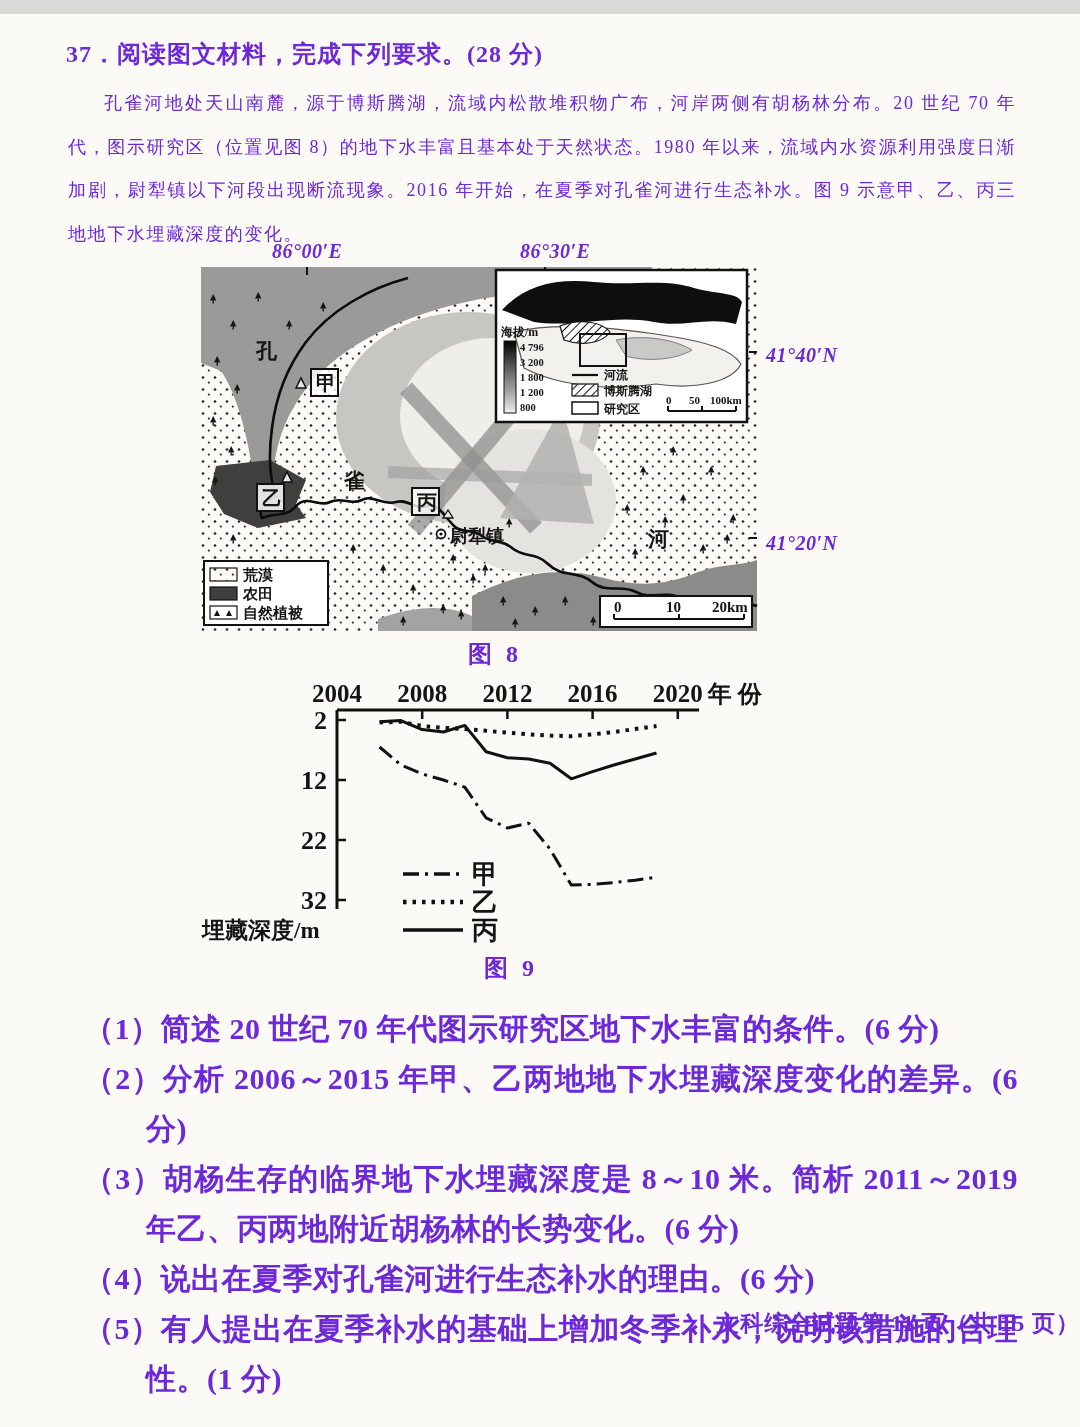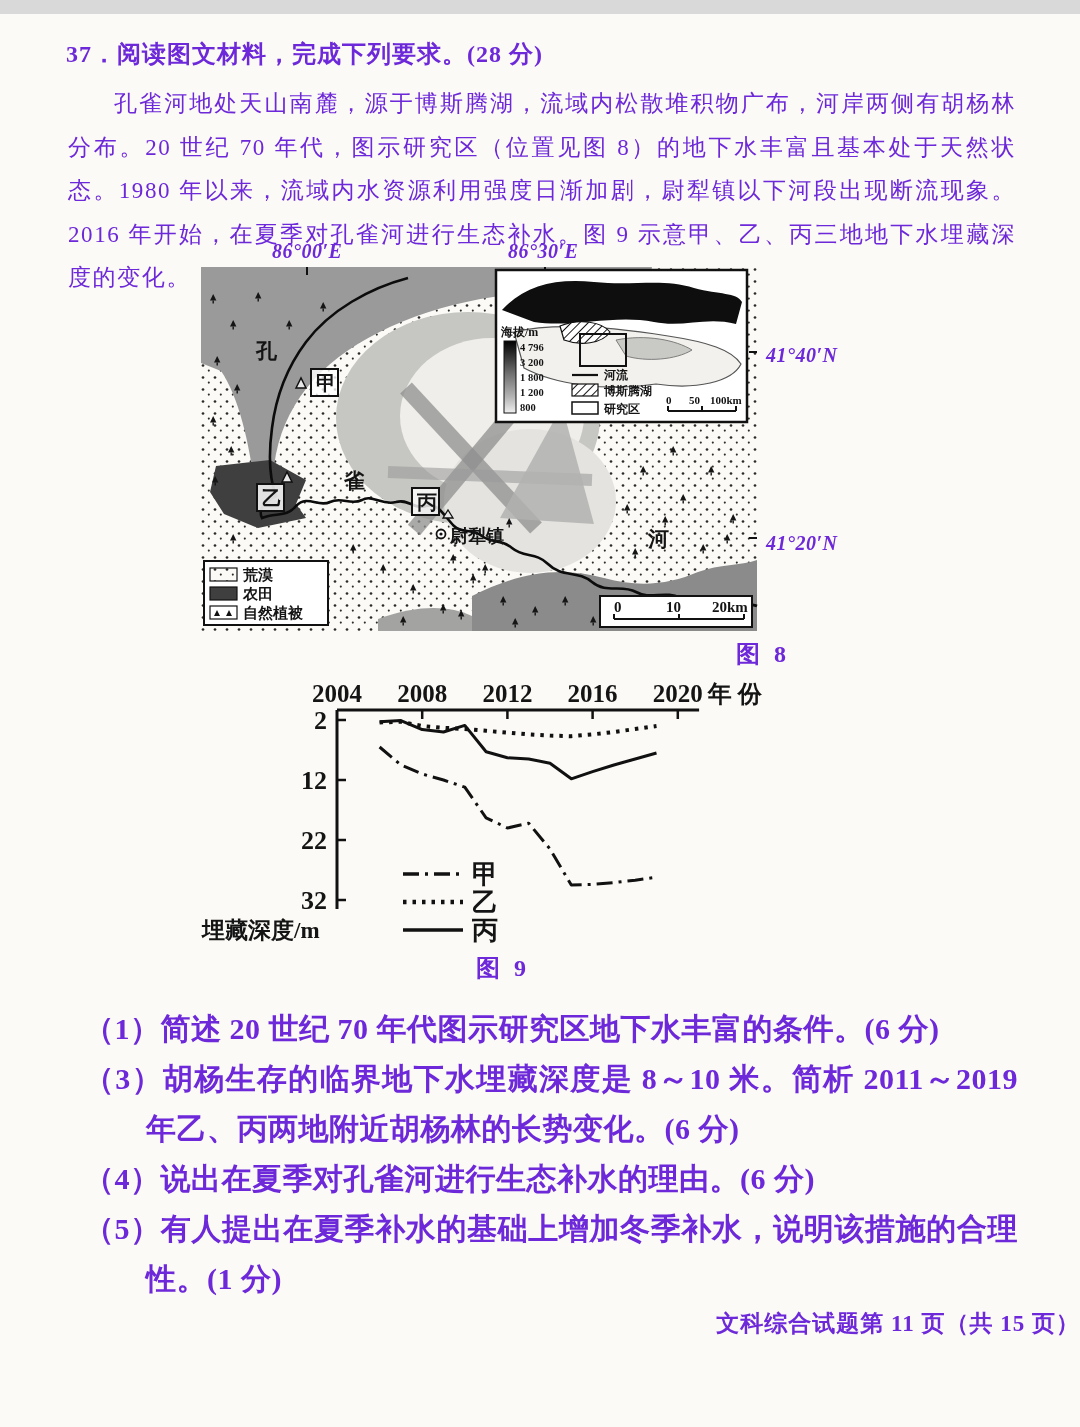--- a/index.html
+++ b/index.html
@@ -4,21 +4,21 @@
 <style>
   html,body{margin:0;padding:0;background:#d9d9d9;}
   .sheet{
     position:relative;width:1080px;height:1427px;margin:14px auto;
     background:#fbfaf6;color:#6d28d9;overflow:hidden;
     font-family:"Liberation Serif","DejaVu Serif",serif;
   }
   .title-line{position:absolute;left:66px;top:24px;font-size:24px;font-weight:700;letter-spacing:1px;white-space:nowrap;}
   .intro{
     position:absolute;left:68px;top:68px;width:948px;
-    font-size:23px;line-height:43.5px;letter-spacing:1.6px;
+    font-size:18px;line-height:43.5px;letter-spacing:1.6px;
     text-align:justify;text-indent:2em;font-weight:500;
   }
   .lonlat{position:absolute;font-size:20px;font-weight:700;letter-spacing:.5px;font-style:italic;}
   .fig-caption{position:absolute;text-align:center;font-size:24px;font-weight:700;letter-spacing:4px;}
   .map-wrap{position:absolute;left:200px;top:252px;width:558px;height:368px;}
   .chart-wrap{position:absolute;left:190px;top:652px;width:600px;height:300px;}
   .questions{position:absolute;left:84px;top:990px;width:934px;}
   .q{font-size:30px;line-height:50px;font-weight:700;letter-spacing:.5px;
      padding-left:62px;text-indent:-62px;text-align:justify;}
   .footer{position:absolute;left:0;top:1294px;width:1080px;text-align:right;
@@ -29,21 +29,21 @@
 </head>
 <body>
 
 <div class="sheet">
 
   <div class="title-line"><span>37．</span><span>阅读图文材料，完成下列要求。(28 分)</span></div>
 
   <div class="intro">孔雀河地处天山南麓，源于博斯腾湖，流域内松散堆积物广布，河岸两侧有胡杨林分布。20 世纪 70 年代，图示研究区（位置见图 8）的地下水丰富且基本处于天然状态。1980 年以来，流域内水资源利用强度日渐加剧，尉犁镇以下河段出现断流现象。2016 年开始，在夏季对孔雀河进行生态补水。图 9 示意甲、乙、丙三地地下水埋藏深度的变化。</div>
 
   <div class="lonlat" style="left:272px;top:226px;">86°00′E</div>
-  <div class="lonlat" style="left:508px;top:226px;">86°30′E</div>
+  <div class="lonlat" style="left:520px;top:226px;">86°30′E</div>
   <div class="lonlat" style="left:766px;top:330px;text-align:center;">41°40′N</div>
   <div class="lonlat" style="left:766px;top:518px;">41°20′N</div>
 
   <div class="map-wrap">
     <svg id="fig8-svg" width="558" height="366" viewBox="0 0 558 366">
       <defs>
         <pattern id="dots" width="12" height="12" patternUnits="userSpaceOnUse">
           <rect width="12" height="12" fill="#fbfaf6"></rect>
           <circle cx="3" cy="3.5" r="1.35" fill="#2b2b2b"></circle>
           <circle cx="8.8" cy="8.6" r="1.05" fill="#2b2b2b"></circle>
@@ -244,21 +244,21 @@
         <text x="193" y="134" font-size="11" font-weight="700">50</text>
         <text x="214" y="134" font-size="11" font-weight="700">100km</text>
         <line x1="172" y1="141" x2="240" y2="141" stroke="#111" stroke-width="2"></line>
         <line x1="172" y1="141" x2="172" y2="136" stroke="#111" stroke-width="2"></line>
         <line x1="206" y1="141" x2="206" y2="136" stroke="#111" stroke-width="2"></line>
         <line x1="240" y1="141" x2="240" y2="136" stroke="#111" stroke-width="2"></line>
       </g>
     </svg>
   </div>
 
-  <div class="fig-caption" style="left:200px;top:624px;width:590px;text-align:right;">图 8</div>
+  <div class="fig-caption" style="left:200px;top:624px;width:590px;">图 8</div>
 
   <div class="chart-wrap">
     <svg id="fig9-svg" width="600" height="300" viewBox="0 0 600 300">
         <line x1="147" y1="44" x2="509.1" y2="44" stroke="#111" stroke-width="3"></line>
         <line x1="147" y1="44" x2="147" y2="243" stroke="#111" stroke-width="3"></line>
         <text x="147" y="36" text-anchor="middle" font-size="25" font-weight="700">2004</text>
         <line x1="232.2" y1="44" x2="232.2" y2="53" stroke="#111" stroke-width="2.5"></line>
         <text x="232.2" y="36" text-anchor="middle" font-size="25" font-weight="700">2008</text>
         <line x1="317.4" y1="44" x2="317.4" y2="53" stroke="#111" stroke-width="2.5"></line>
         <text x="317.4" y="36" text-anchor="middle" font-size="25" font-weight="700">2012</text>
@@ -280,24 +280,25 @@
         <polyline points="189.6,56.4 210.9,55.8 232.2,60.0 253.5,61.8 274.8,63.0 296.1,64.8 317.4,66.6 338.7,68.4 360.0,69.6 381.3,70.2 402.6,68.4 423.9,66.0 445.2,63.0 466.5,60.0" fill="none" stroke="#111" stroke-width="4" stroke-dasharray="3.5 6" stroke-linejoin="round"></polyline>
         <polyline points="189.6,55.8 210.9,54.6 232.2,63.6 253.5,66.0 274.8,59.4 296.1,85.8 317.4,91.8 338.7,93.0 360.0,97.2 381.3,112.8 402.6,105.6 423.9,99.0 445.2,93.0 466.5,87.0" fill="none" stroke="#111" stroke-width="3" stroke-linejoin="round"></polyline>
         <line x1="213" y1="208" x2="273" y2="208" stroke="#111" stroke-width="3.5" stroke-dasharray="16 6 3 6"></line>
         <text x="282" y="217" font-size="26" font-weight="700">甲</text>
         <line x1="213" y1="236" x2="273" y2="236" stroke="#111" stroke-width="4.5" stroke-dasharray="3.5 6"></line>
         <text x="282" y="245" font-size="26" font-weight="700">乙</text>
         <line x1="213" y1="264" x2="273" y2="264" stroke="#111" stroke-width="3.5"></line>
         <text x="282" y="273" font-size="26" font-weight="700">丙</text>
       </svg>
   </div>
-  <div class="fig-caption" style="left:188px;top:938px;width:630px;">图 9</div>
+  <div class="fig-caption" style="left:196px;top:938px;width:630px;">图 9</div>
 
   <div class="questions">
     <div class="q"><span>（1）</span><span>简述 20 世纪 70 年代图示研究区地下水丰富的条件。(6 分)</span></div>
+    <div class="q"><span>（2）</span><span>分析 2006～2015 年甲、乙两地地下水埋藏深度变化的差异。(6 分)</span></div>
     <div class="q"><span>（3）</span><span>胡杨生存的临界地下水埋藏深度是 8～10 米。简析 2011～2019 年乙、丙两地附近胡杨林的长势变化。(6 分)</span></div>
     <div class="q"><span>（4）</span><span>说出在夏季对孔雀河进行生态补水的理由。(6 分)</span></div>
     <div class="q"><span>（5）</span><span>有人提出在夏季补水的基础上增加冬季补水，说明该措施的合理性。(1 分)</span></div>
   </div>
 
   <div class="footer">文科综合试题第 11 页（共 15 页）</div>
 
 </div>
 
 </body></html>

